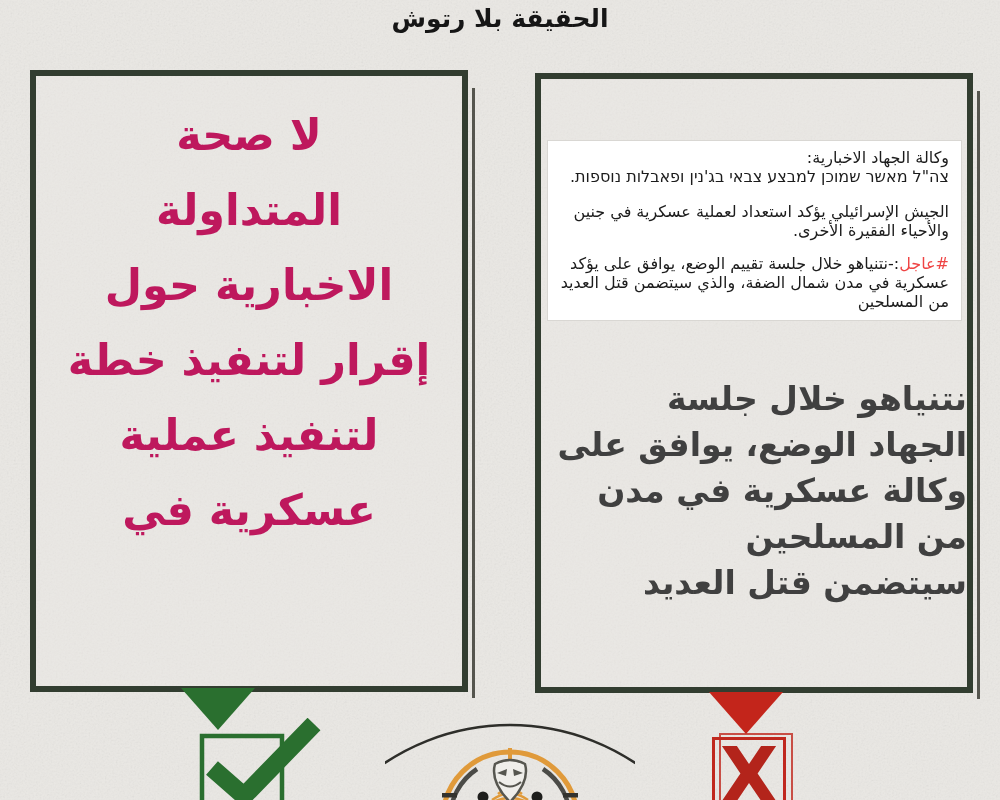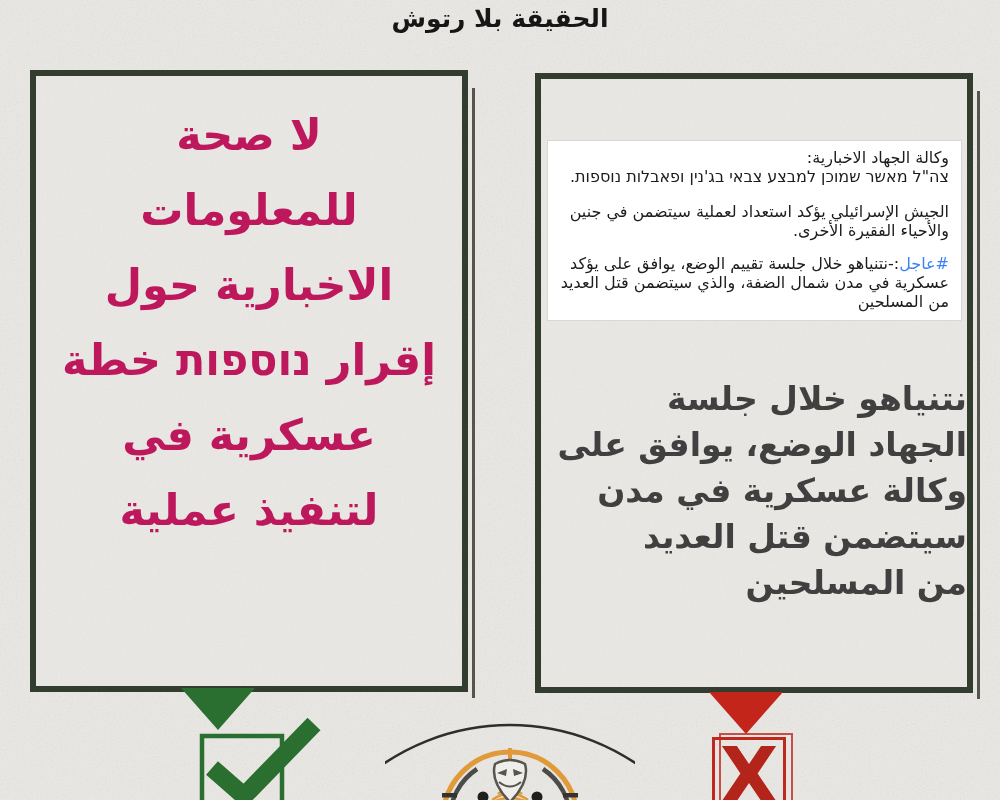--- a/index.html
+++ b/index.html
@@ -35,21 +35,21 @@
 
   .shot-box{
     position:absolute;left:547px;top:140px;width:415px;box-sizing:border-box;
     background:#ffffff;border:1px solid #d9d7d3;
     padding:7px 12px 9px 12px;direction:rtl;text-align:right;color:#1c1c1c;
     font-size:16px;line-height:19px;
   }
   .shot-box p{margin:0;}
   .shot-p1{margin-bottom:16px !important;}
   .shot-p2{margin-bottom:14px !important;}
-  .hashtag{color:#3b82f6;}
+  .hashtag{color:#ef4444;}
 
   .quote-text{
     position:absolute;left:541px;top:376px;width:426px;
     direction:rtl;color:#404040;font-weight:700;
   }
   .quote-line{font-size:33px;line-height:46px;white-space:nowrap;}
 
   .tri{position:absolute;width:0;height:0;border-left:37px solid transparent;border-right:37px solid transparent;}
   .tri-green{left:181px;top:688px;border-top:42px solid #2a6f2f;}
   .tri-red{left:709px;top:692px;border-top:42px solid #c3251b;}
@@ -84,40 +84,40 @@
   <rect x="0" y="0" width="1000" height="800" filter="url(#paperNoise)"></rect>
 </svg>
 
 <div class="content">
 
   <div class="page-title">الحقيقة بلا رتوش</div>
 
   <div class="panel panel-left"></div>
   <div class="claim-text">
     <div class="claim-line">لا صحة</div>
-    <div class="claim-line">للمعلومات</div>
+    <div class="claim-line">المتداولة</div>
     <div class="claim-line">الاخبارية حول</div>
-    <div class="claim-line">إقرار נוספות خطة</div>
+    <div class="claim-line">إقرار لتنفيذ خطة</div>
+    <div class="claim-line">لتنفيذ عملية</div>
     <div class="claim-line">عسكرية في</div>
-    <div class="claim-line">لتنفيذ عملية</div>
   </div>
 
   <div class="panel panel-right"></div>
   <div class="shot-box">
     <p>وكالة الجهاد الاخبارية:</p>
     <p class="shot-p1">צה"ל מאשר שמוכן למבצע צבאי בג'נין ופאבלות נוספות.</p>
-    <p class="shot-p2">الجيش الإسرائيلي يؤكد استعداد لعملية سيتضمن في جنين والأحياء الفقيرة الأخرى.</p>
+    <p class="shot-p2">الجيش الإسرائيلي يؤكد استعداد لعملية عسكرية في جنين والأحياء الفقيرة الأخرى.</p>
     <p><span class="hashtag">#عاجل</span><span>:-نتنياهو خلال جلسة تقييم الوضع، يوافق على يؤكد عسكرية في مدن شمال الضفة، والذي سيتضمن قتل العديد من المسلحين</span></p>
   </div>
   <div class="quote-text">
     <div class="quote-line">نتنياهو خلال جلسة</div>
     <div class="quote-line">الجهاد الوضع، يوافق على</div>
     <div class="quote-line">وكالة عسكرية في مدن</div>
+    <div class="quote-line">من المسلحين</div>
     <div class="quote-line">سيتضمن قتل العديد</div>
-    <div class="quote-line">من المسلحين</div>
   </div>
 
   <div class="tri tri-green"></div>
   <div class="tri tri-red"></div>
 
   <svg class="check-svg" width="136" height="82" viewBox="0 0 136 82">
     <rect x="14" y="18" width="80" height="80" fill="none" stroke="#2a6f2f" stroke-width="4.5"></rect>
     <path d="M24,50 L56,78 L126,6" fill="none" stroke="#2a6f2f" stroke-width="18" stroke-linecap="butt"></path>
   </svg>
 

